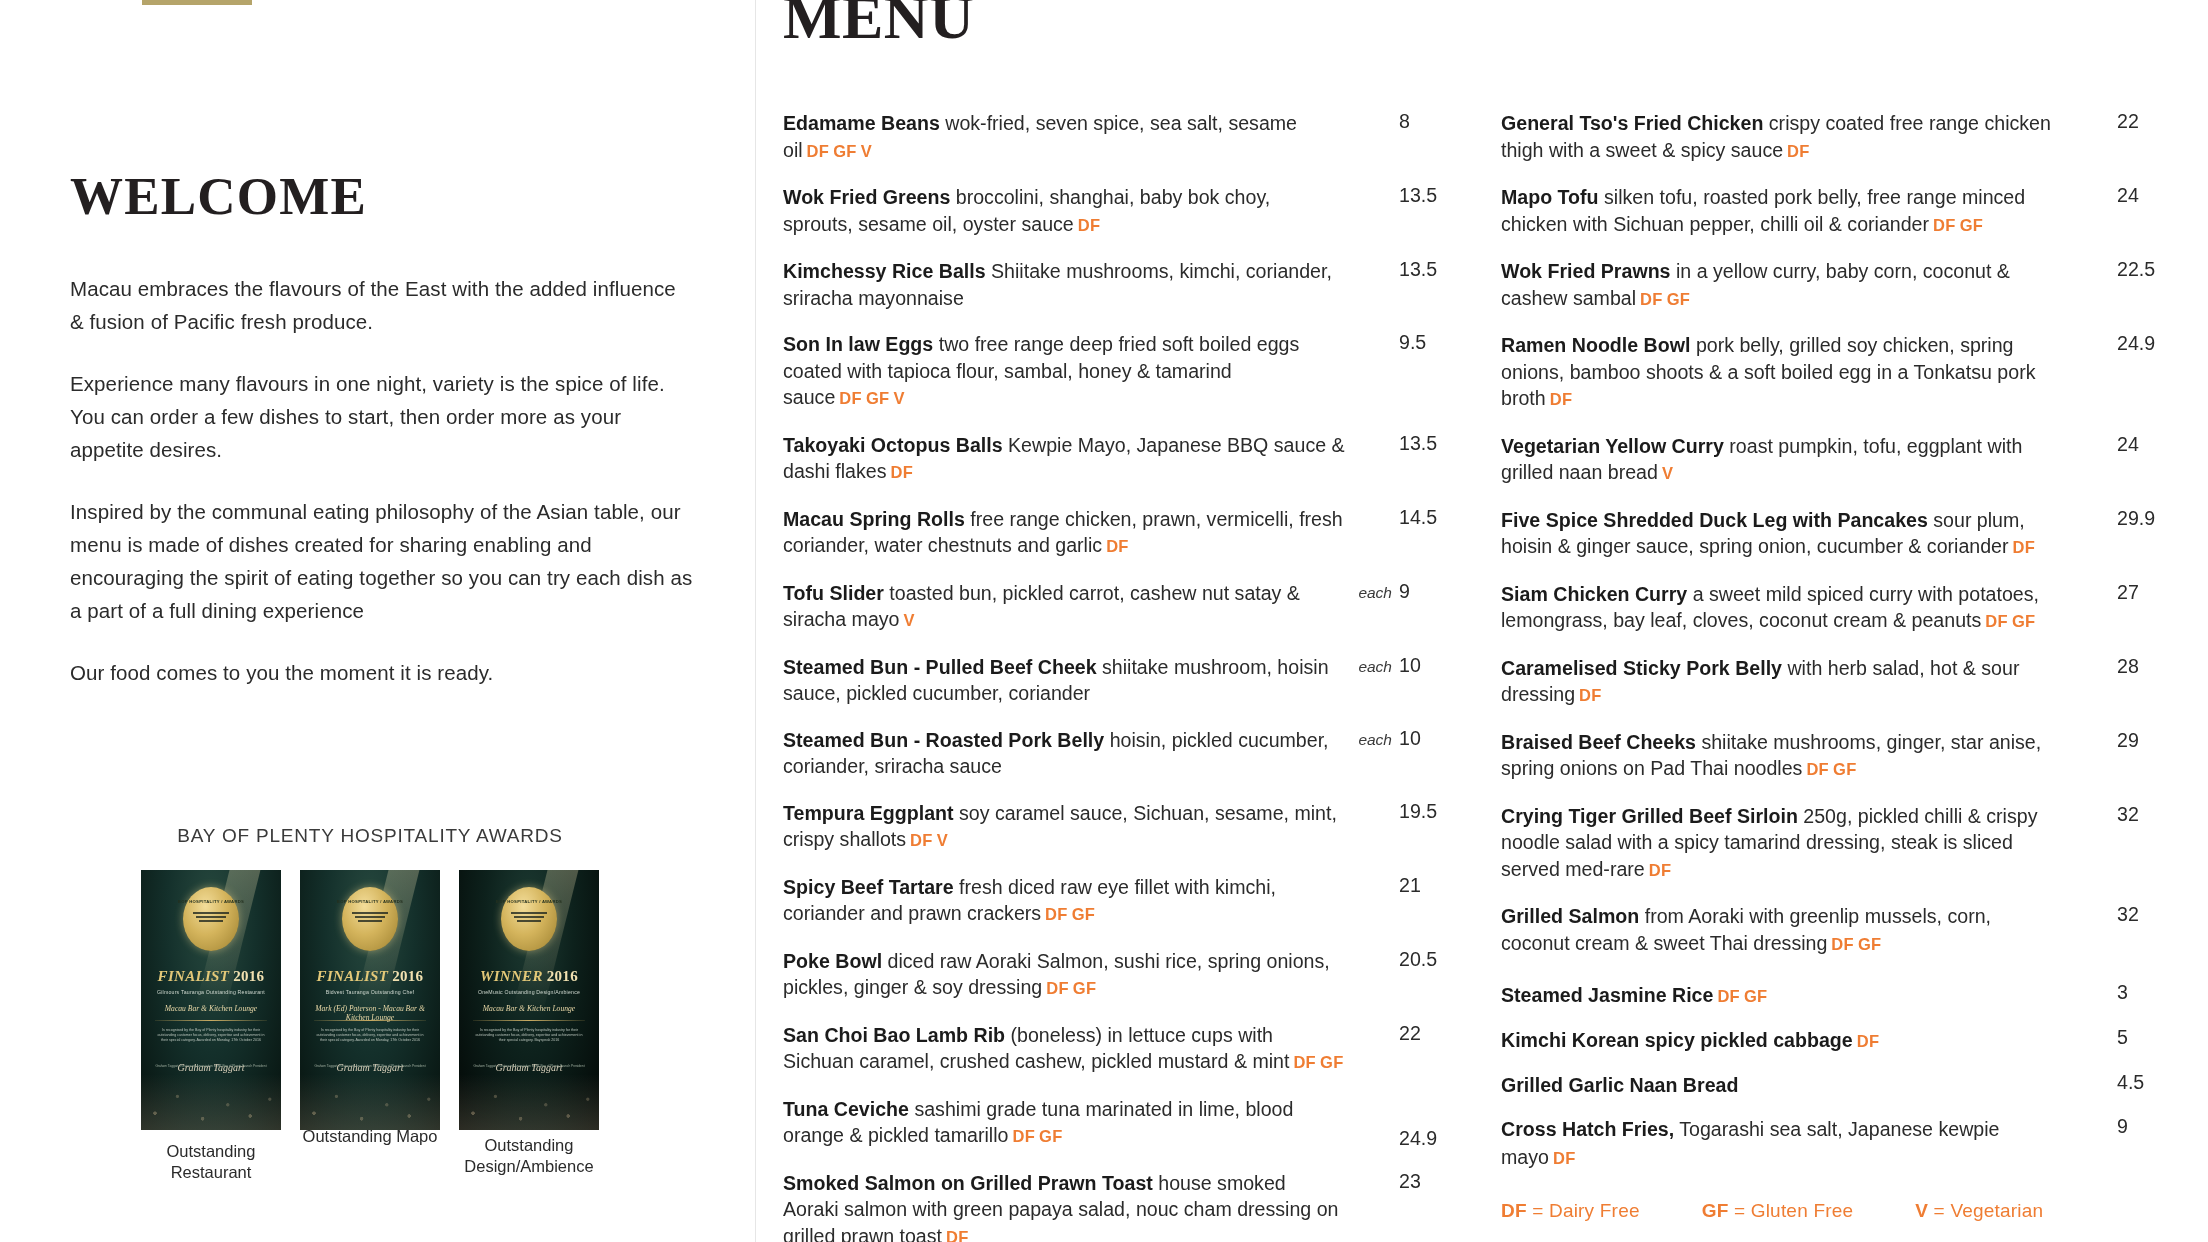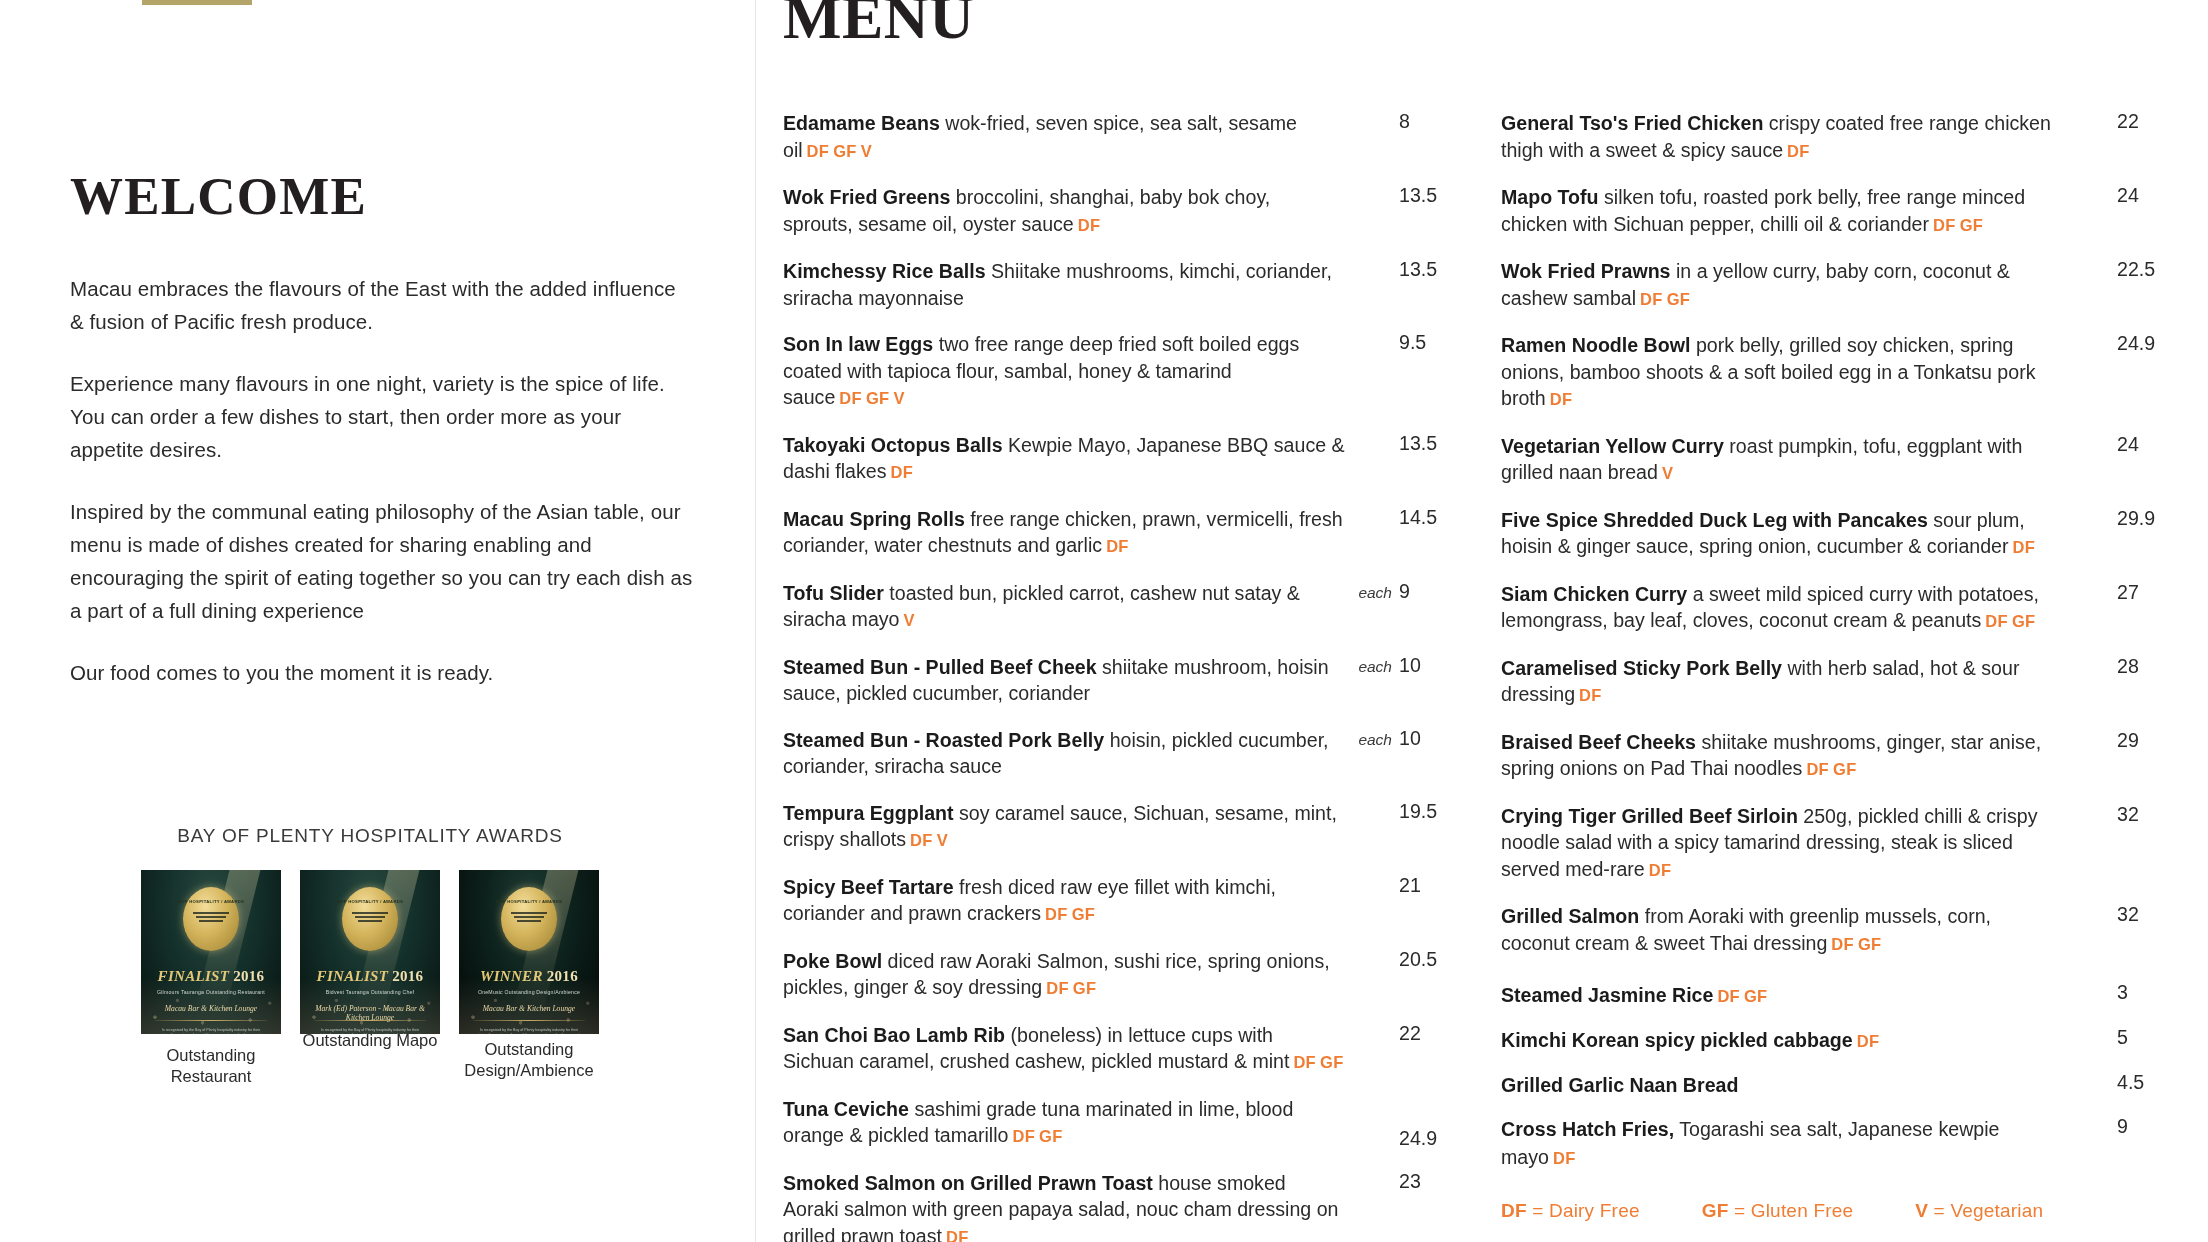--- a/index.html
+++ b/index.html
@@ -94,21 +94,21 @@
     display: flex;
     justify-content: center;
     align-items: flex-start;
     gap: 19px;
   }
   .award {
     width: 140px;
   }
   .cert {
     width: 140px;
-    height: 164px;
+    height: 260px;
     position: relative;
     overflow: hidden;
     background: radial-gradient(ellipse at 50% 18%, #27493f 0%, #14302b 45%, #07130f 100%);
   }
   .cert.dark {
     background: radial-gradient(ellipse at 50% 20%, #1d3b33 0%, #0d211c 45%, #030806 100%);
   }
   .cert .glow {
     position: absolute;
     left: 52%;

